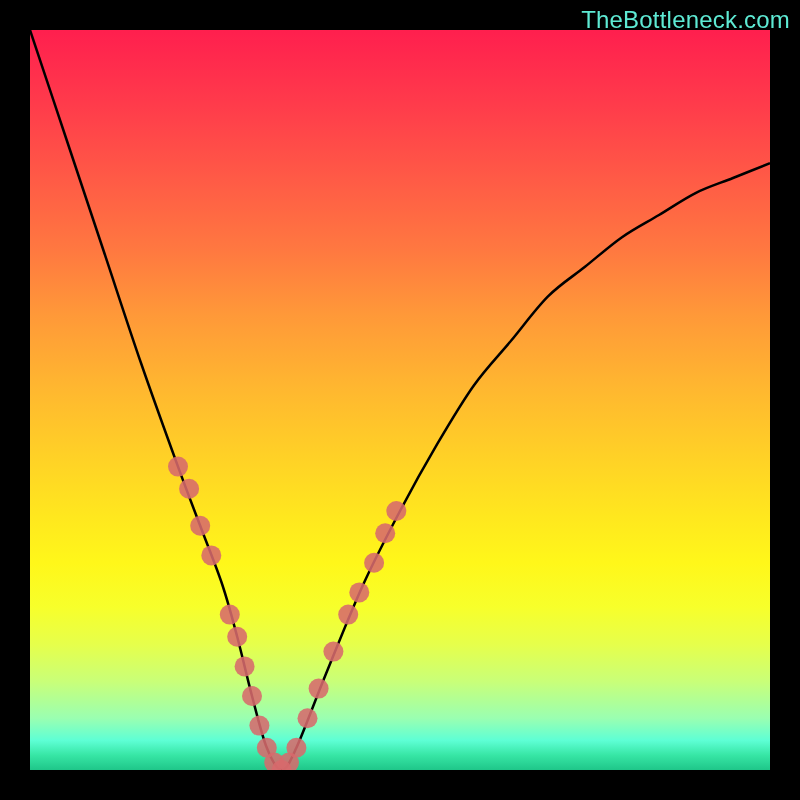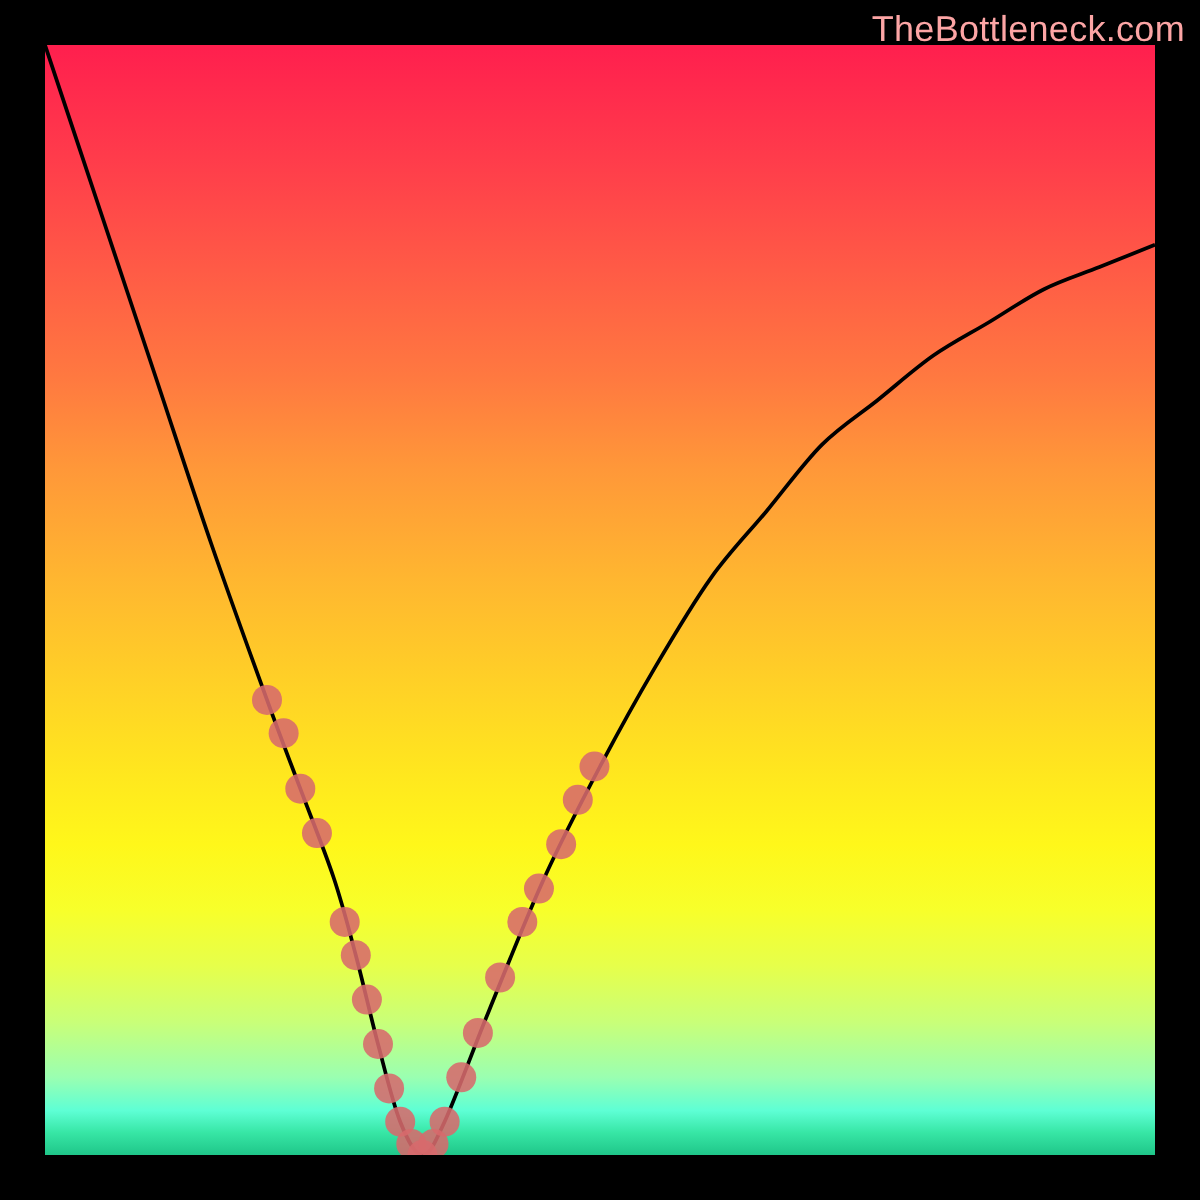--- a/index.html
+++ b/index.html
@@ -48,21 +48,21 @@
     position: absolute;
     left: 0;
     top: 0;
     width: 740px;
     height: 740px;
   }
   .watermark {
     position: absolute;
     top: 6px;
     right: 10px;
-    color: #fca5a5;
+    color: #5eead4;
     font-size: 24px;
     font-weight: 400;
     letter-spacing: 0.2px;
     user-select: none;
   }
 </style>
 </head>
 <body>
 
 <div class="frame">

